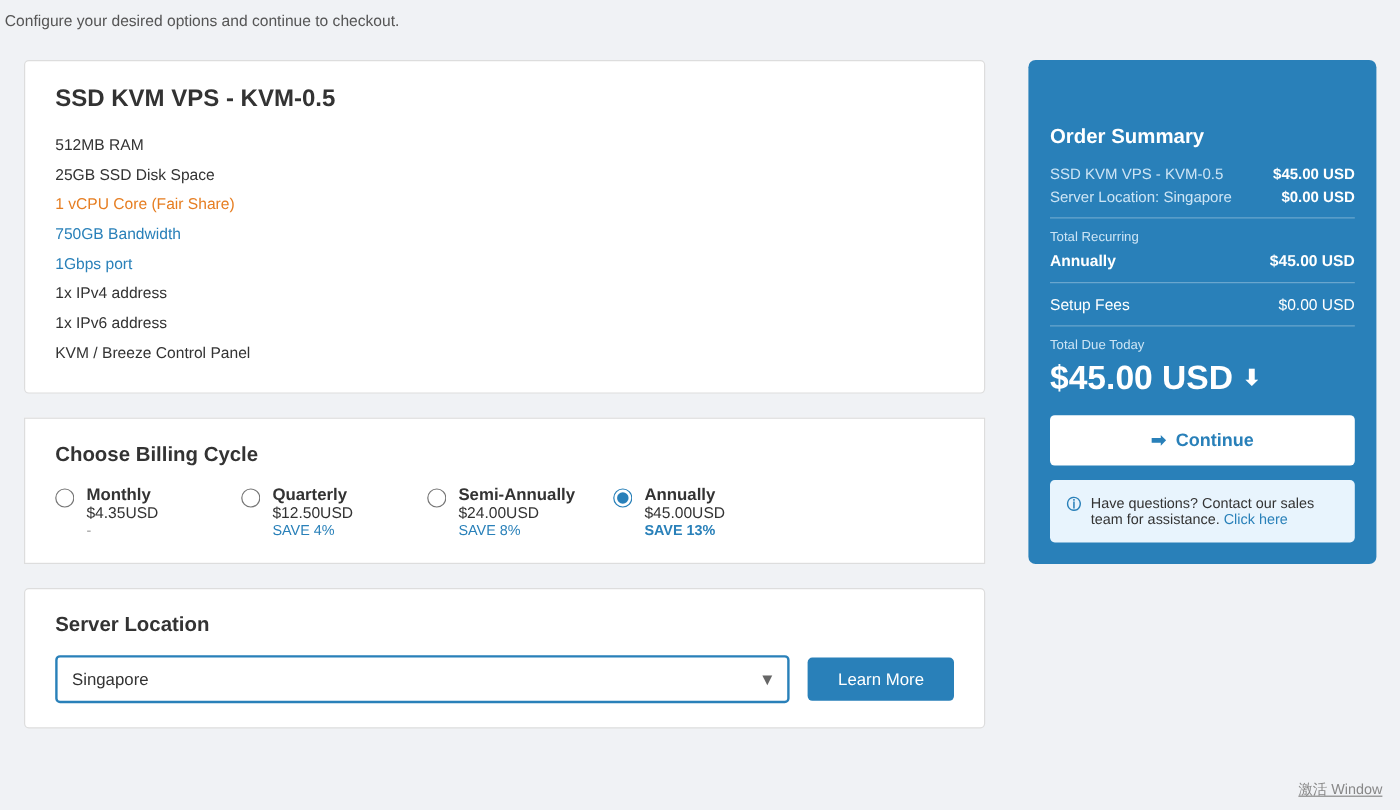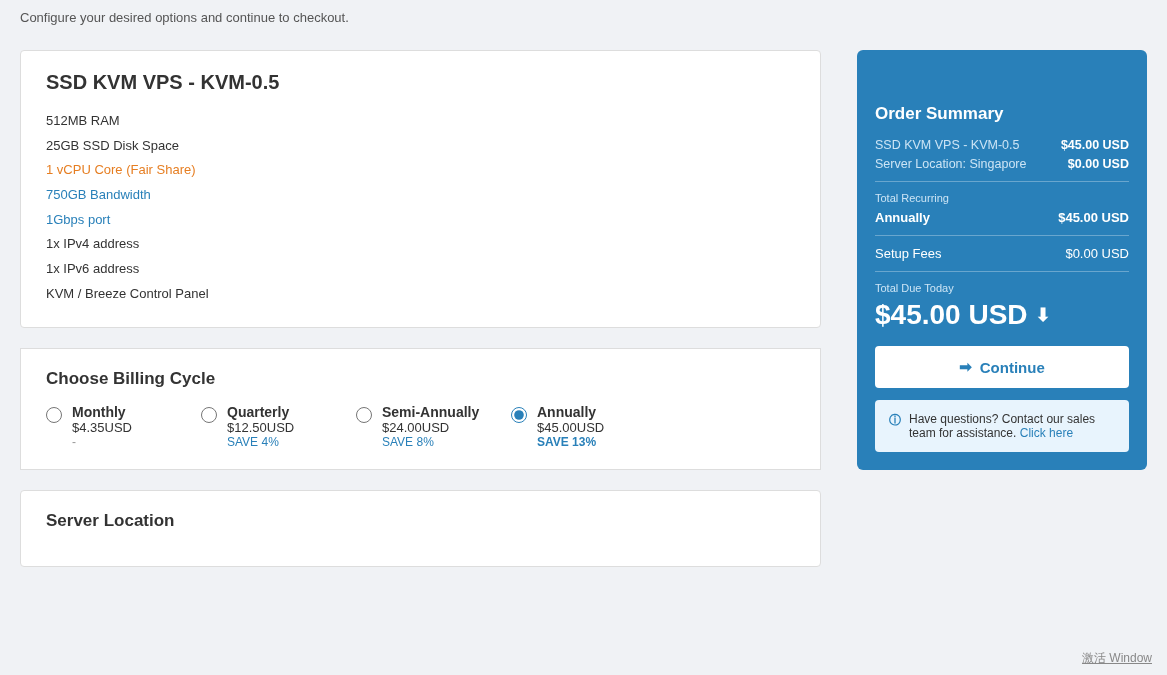--- a/index.html
+++ b/index.html
@@ -13,21 +13,21 @@
 
     .page-wrapper {
       display: flex;
       gap: 36px;
       padding: 15px 20px;
       max-width: 1167px;
       margin: 0 auto;
     }
 
     .top-bar {
-      padding: 10px 20px;
+      padding: 10px 4px;
       font-size: 13px;
       color: #555;
     }
 
     .main-content {
       flex: 1;
       display: flex;
       flex-direction: column;
       gap: 20px;
     }
@@ -361,20 +361,32 @@
             <span class="billing-price">$45.00USD</span>
             <span class="billing-save" style="color:#2980b9;font-weight:bold">SAVE 13%</span>
           </div>
         </label>
 
       </div>
     </div>
 
     <div class="server-section">
       <div class="section-title">Server Location</div>
+      <div class="server-location-row">
+        <div class="server-select-wrapper">
+          <select class="server-select">
+            <option>Singapore</option>
+            <option>USA</option>
+            <option>UK</option>
+            <option>Japan</option>
+          </select>
+          <span class="select-arrow">▼</span>
+        </div>
+        <button class="learn-more-btn">Learn More</button>
+      </div>
     </div>
 
   </div>
 
   <div class="order-summary">
     <div class="order-summary-title">Order Summary</div>
 
     <div class="order-line">
       <span class="label">SSD KVM VPS - KVM-0.5</span>
       <span class="amount">$45.00 USD</span>

